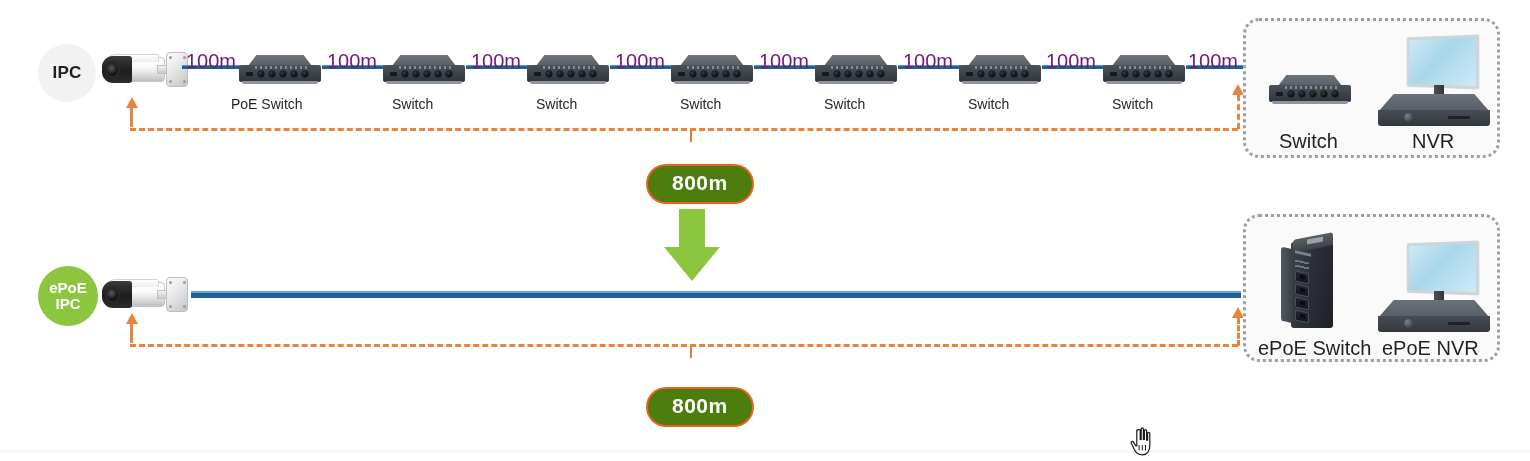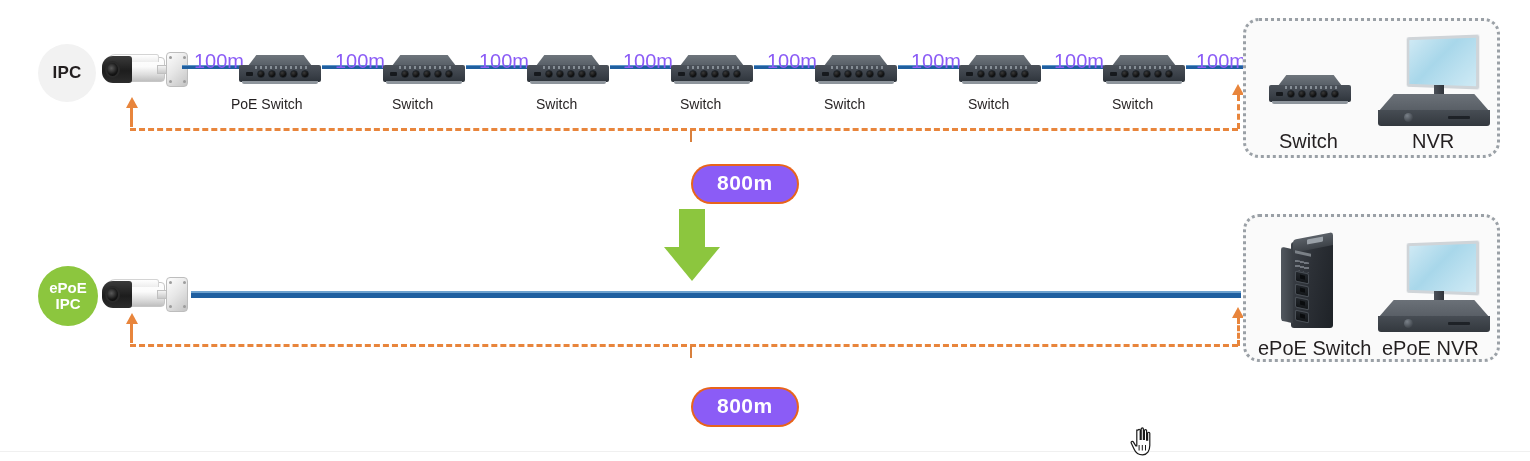--- a/index.html
+++ b/index.html
@@ -272,44 +272,42 @@
   }
 
   
   .lbl {
     position: absolute;
     color: #231f20;
     white-space: nowrap;
   }
   .lbl-dist {
     font-size: 20px;
-    color: #8b5cf6;
-    margin-left: 8px;
+    color: #701a75;
   }
   .lbl-dev {
     font-size: 14px;
     color: #231f20;
   }
   .lbl-boxdev {
     font-size: 20px;
     color: #231f20;
   }
 
   
   .pill {
     position: absolute;
-    background: #8b5cf6;
+    background: #4d7c0f;
     color: #ffffff;
     font-size: 21px;
     font-weight: bold;
     border-radius: 999px;
     padding: 5px 24px 7px;
     letter-spacing: .5px;
     box-shadow: 0 0 0 2px #e8641c;
-    margin-left: 45px;
   }
   .pill-stem {
     position: absolute;
     width: 2px; height: 12px;
     background: #d8803d;
   }
 
   
   .garrow { position: absolute; width: 56px; height: 72px; }
   .garrow-shaft {

